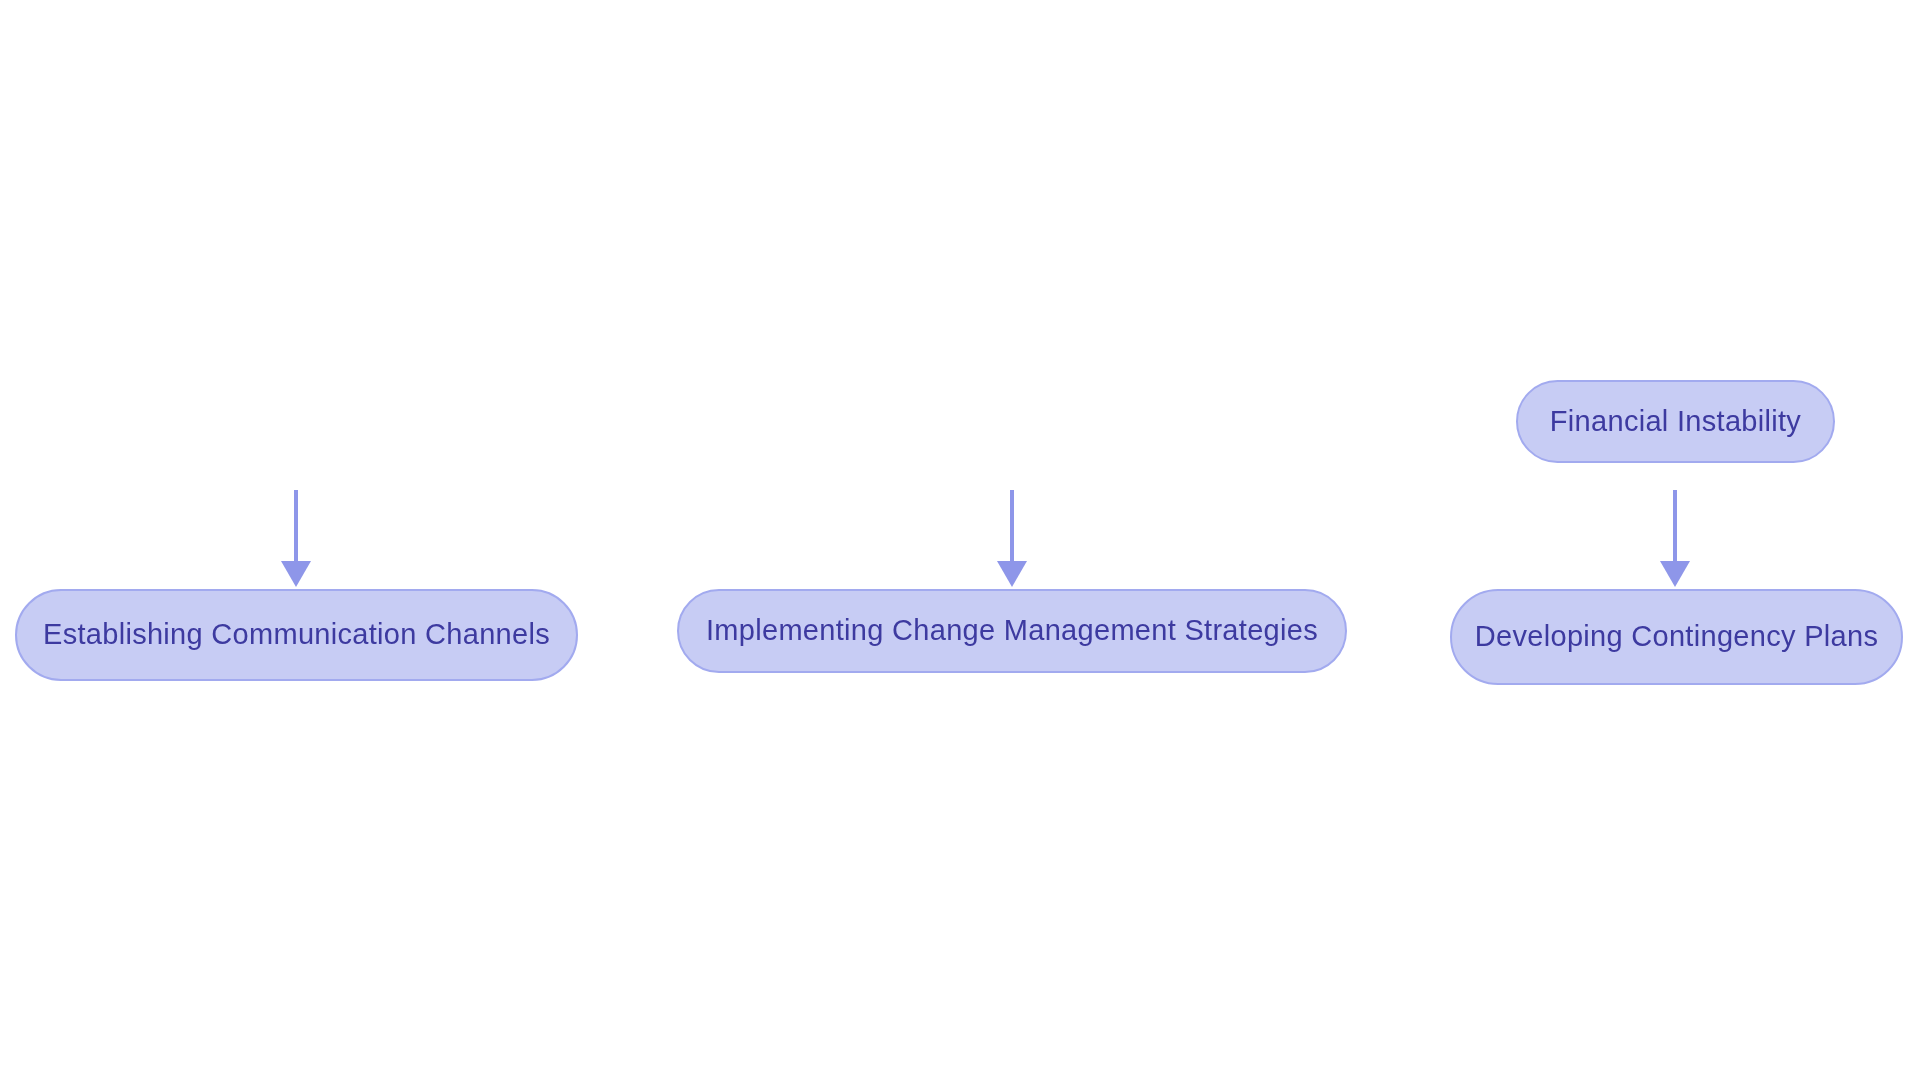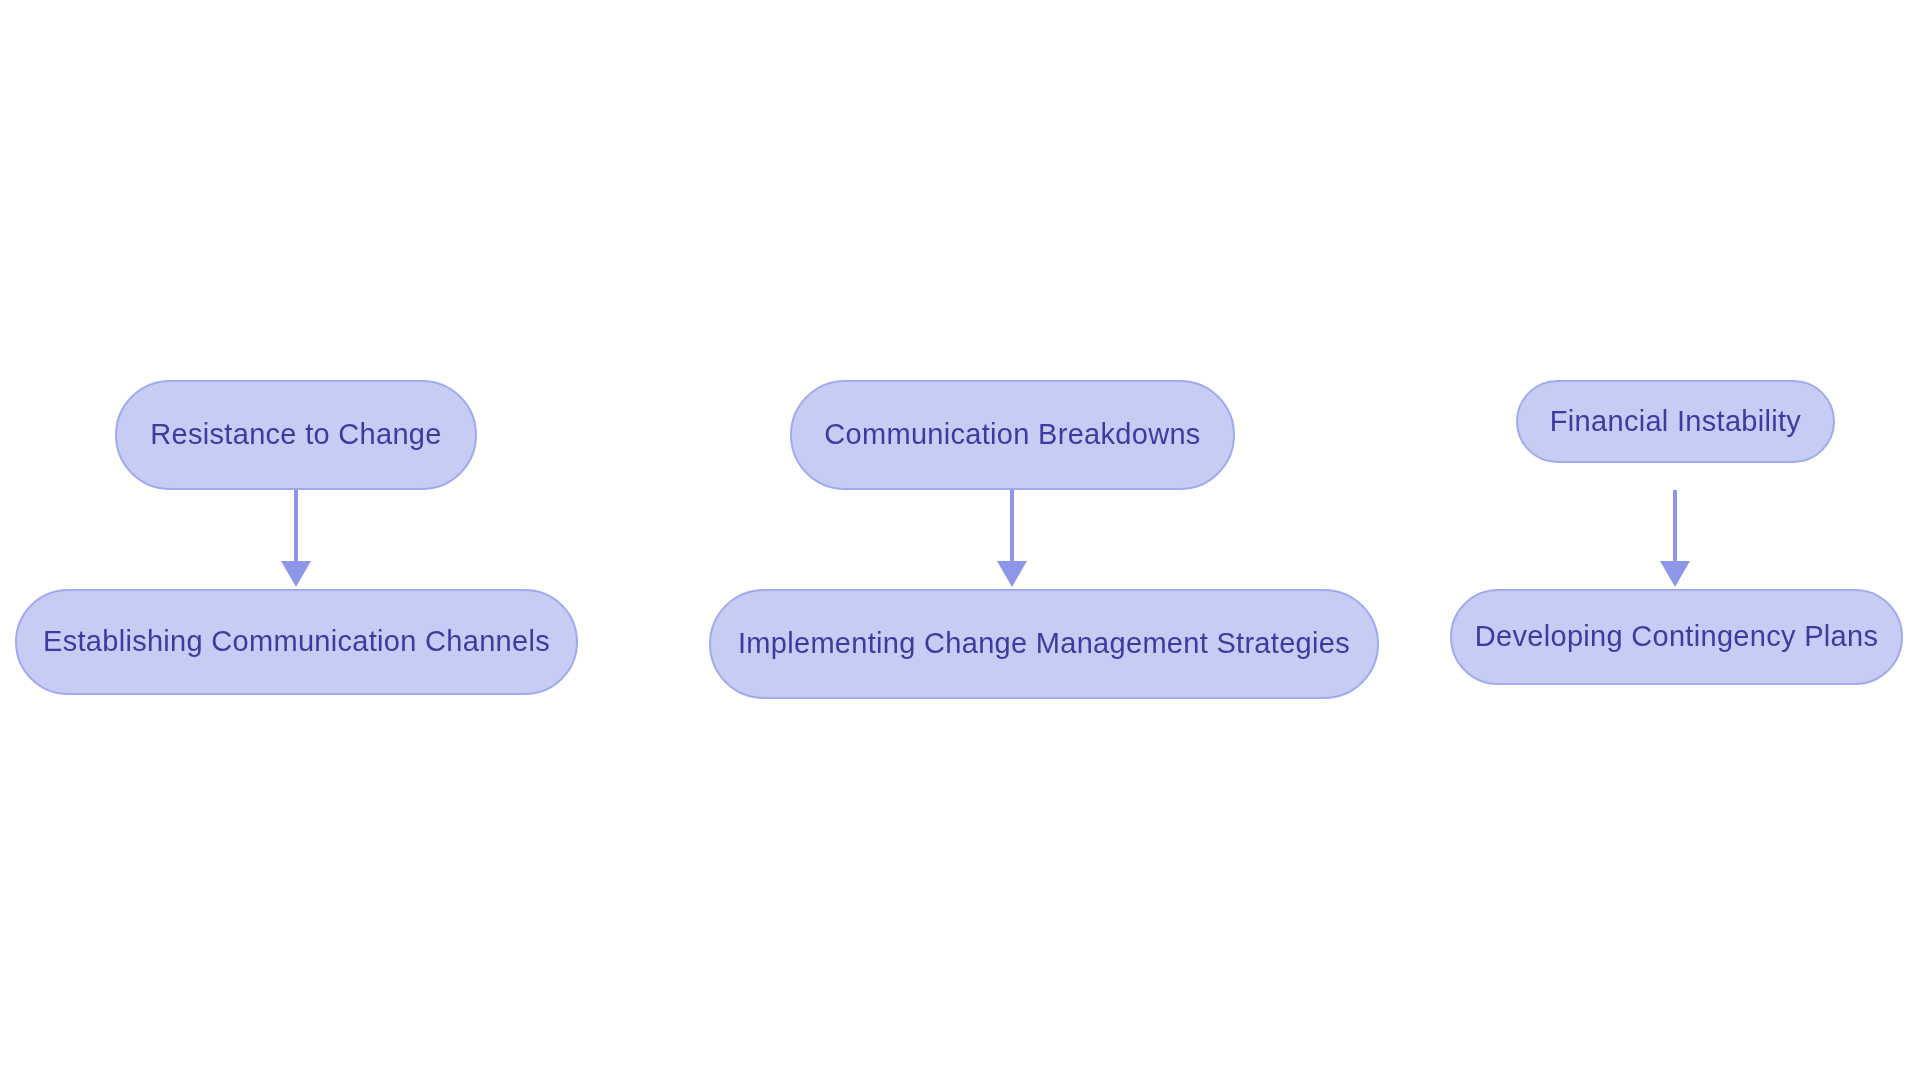--- a/index.html
+++ b/index.html
@@ -49,33 +49,31 @@
     border-left: 15px solid transparent;
     border-right: 15px solid transparent;
     border-top: 26px solid var(--arrow-color, #8e96e9);
   }
 </style>
 </head>
 <body>
 
 <div class="canvas">
 
-  <div class="node" style="left:115px; top:380px; width:362px; height:110px;">Resistance to Change</div>
   <div class="arrow" style="left:281px; top:490px; height:97px;">
     <div class="arrow-line"></div>
     <div class="arrow-head"></div>
   </div>
-  <div class="node" style="left:15px; top:589px; width:563px; height:106px;">Establishing Communication Channels</div>
+  <div class="node" style="left:15px; top:589px; width:563px; height:92px;">Establishing Communication Channels</div>
 
-  <div class="node" style="left:790px; top:380px; width:445px; height:110px;">Communication Breakdowns</div>
   <div class="arrow" style="left:997px; top:490px; height:97px;">
     <div class="arrow-line"></div>
     <div class="arrow-head"></div>
   </div>
-  <div class="node" style="left:709px; top:589px; width:670px; height:110px;">Implementing Change Management Strategies</div>
+  <div class="node" style="left:677px; top:589px; width:670px; height:84px;">Implementing Change Management Strategies</div>
 
   <div class="node" style="left:1516px; top:380px; width:319px; height:83px;">Financial Instability</div>
   <div class="arrow" style="left:1660px; top:490px; height:97px;">
     <div class="arrow-line"></div>
     <div class="arrow-head"></div>
   </div>
   <div class="node" style="left:1450px; top:589px; width:453px; height:96px;">Developing Contingency Plans</div>
 
 </div>
 

